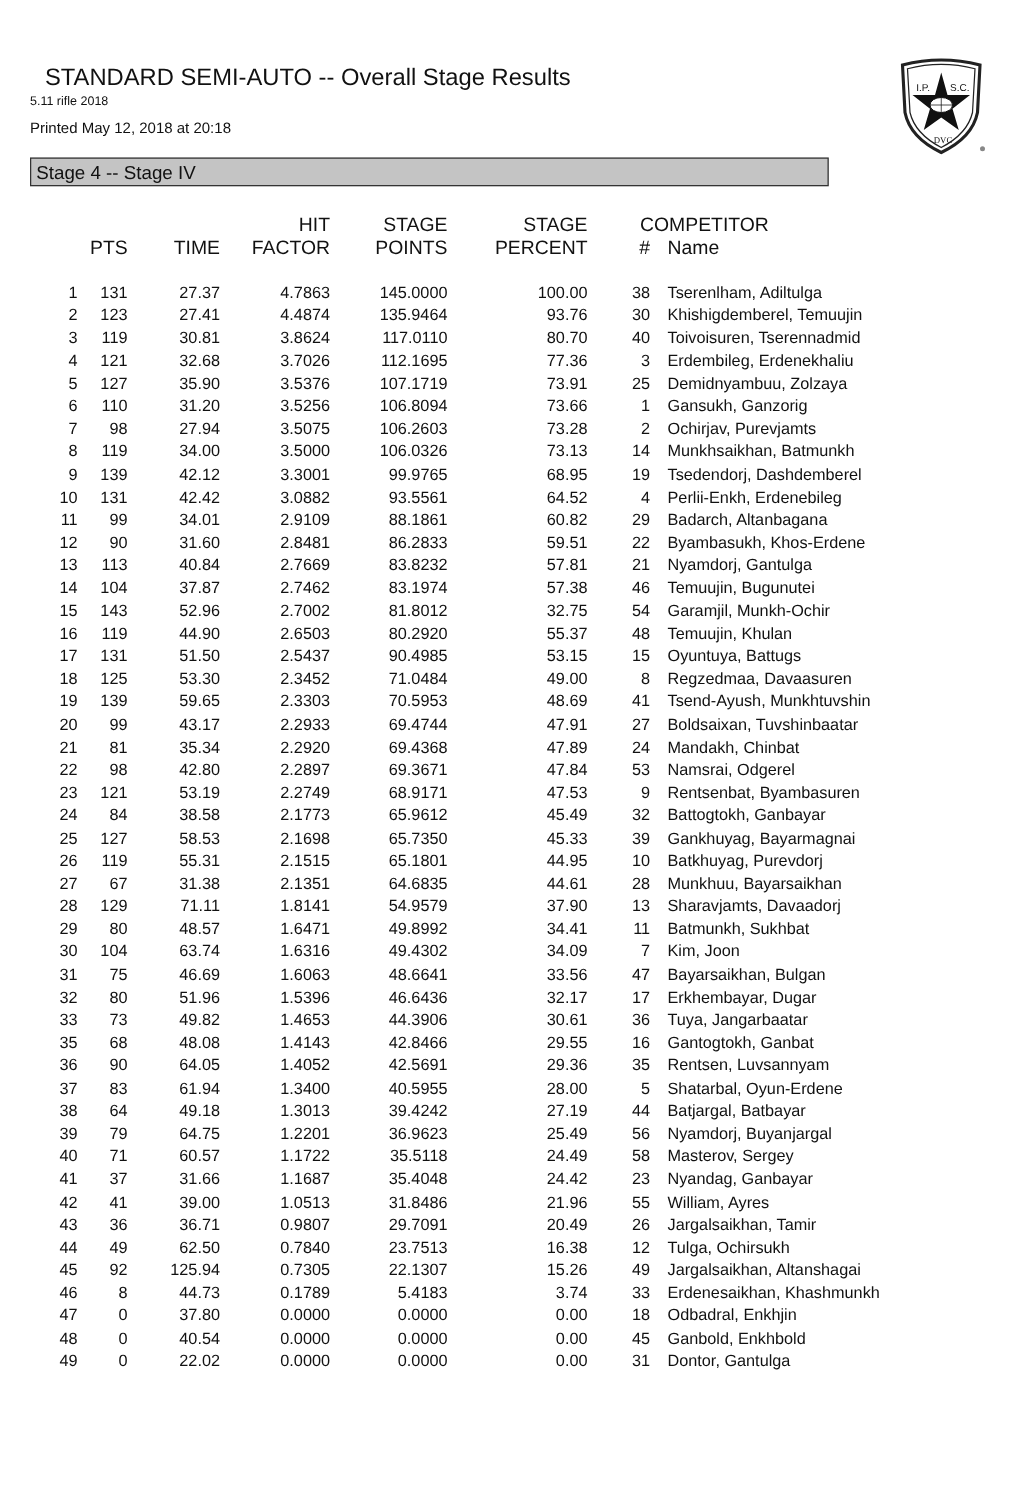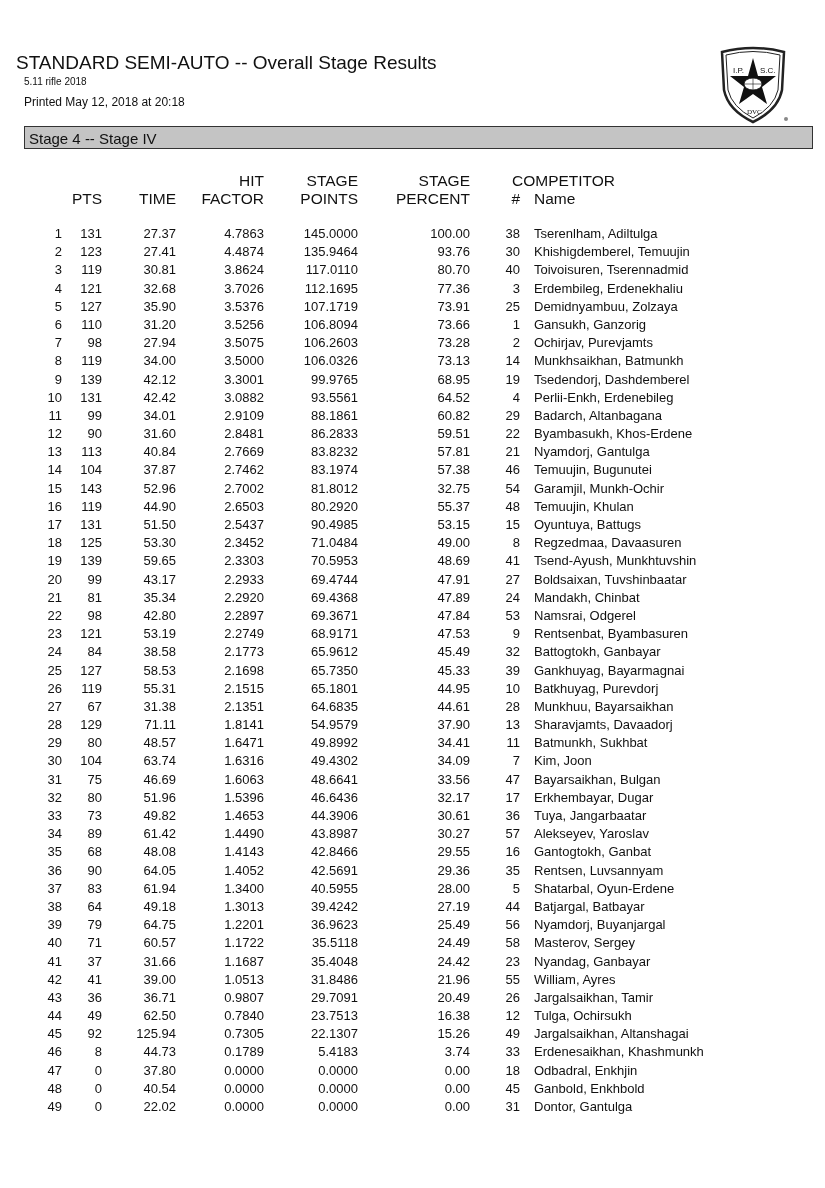--- a/index.html
+++ b/index.html
@@ -1,25 +1,25 @@
 <!DOCTYPE html>
 <html><head>
 <meta charset="utf-8">
 <style>
   html, body { margin: 0; padding: 0; background: #ffffff; }
   body {
     width: 825px; height: 1188px; position: relative; overflow: hidden;
     font-family: "Liberation Sans", sans-serif; color: #111;
   }
-  .title { position: absolute; left: 16px; top: 52px; font-size: 19px; font-weight: 400; letter-spacing: 0px; }
+  .title { position: absolute; left: 36px; top: 52px; font-size: 19px; font-weight: 400; letter-spacing: 0px; }
   .subtitle { position: absolute; left: 24px; top: 76px; font-size: 10px; font-weight: 400; }
   .printed { position: absolute; left: 24px; top: 95px; font-size: 12px; }
   .logo { position: absolute; left: 716px; top: 46px; width: 72px; width: 74px; height: 78px; }
   .stage-bar {
-    position: absolute; left: 24px; top: 126px; width: 789px; height: 23px;
+    position: absolute; left: 24px; top: 126px; width: 639px; height: 23px;
     background: #c4c4c4; border: 1px solid #333; box-sizing: border-box;
   }
   .stage-bar span { position: absolute; left: 4px; top: 3px; font-size: 15px; }
   .hdr { position: absolute; font-size: 15.5px; line-height: 18px; }
   .r { text-align: right; }
   .rows { position: absolute; left: 0; top: 226px; width: 825px; }
   .row { position: relative; height: 18.2px; font-size: 13px; }
   .row span { position: absolute; top: 0; white-space: nowrap; }
   .c-place { right: 763px; }   
   .c-pts   { right: 723px; }   
@@ -391,30 +391,20 @@
     <span class="c-place">33</span>
     <span class="c-pts">73</span>
     <span class="c-time">49.82</span>
     <span class="c-hf">1.4653</span>
     <span class="c-sp">44.3906</span>
     <span class="c-pct">30.61</span>
     <span class="c-num">36</span>
     <span class="c-name">Tuya, Jangarbaatar</span>
   </div>
     <div class="row">
-    <span class="c-place">34</span>
-    <span class="c-pts">89</span>
-    <span class="c-time">61.42</span>
-    <span class="c-hf">1.4490</span>
-    <span class="c-sp">43.8987</span>
-    <span class="c-pct">30.27</span>
-    <span class="c-num">57</span>
-    <span class="c-name">Alekseyev, Yaroslav</span>
-  </div>
-    <div class="row">
     <span class="c-place">35</span>
     <span class="c-pts">68</span>
     <span class="c-time">48.08</span>
     <span class="c-hf">1.4143</span>
     <span class="c-sp">42.8466</span>
     <span class="c-pct">29.55</span>
     <span class="c-num">16</span>
     <span class="c-name">Gantogtokh, Ganbat</span>
   </div>
     <div class="row">

